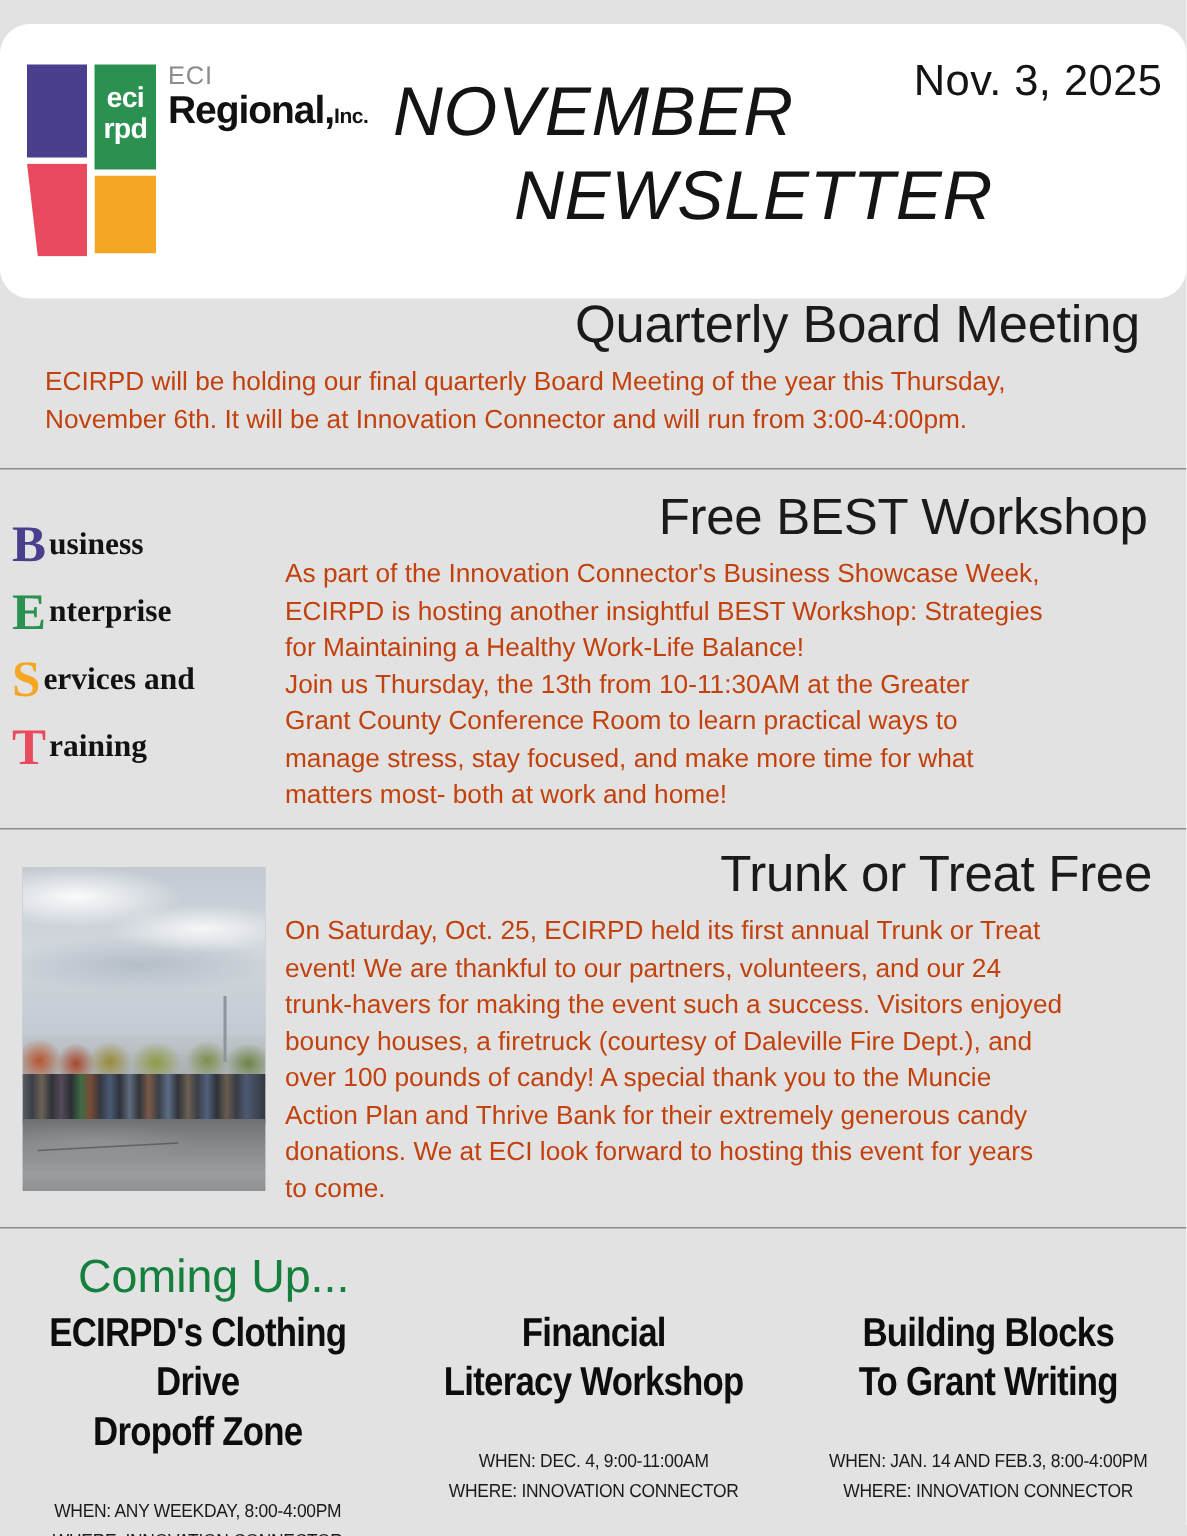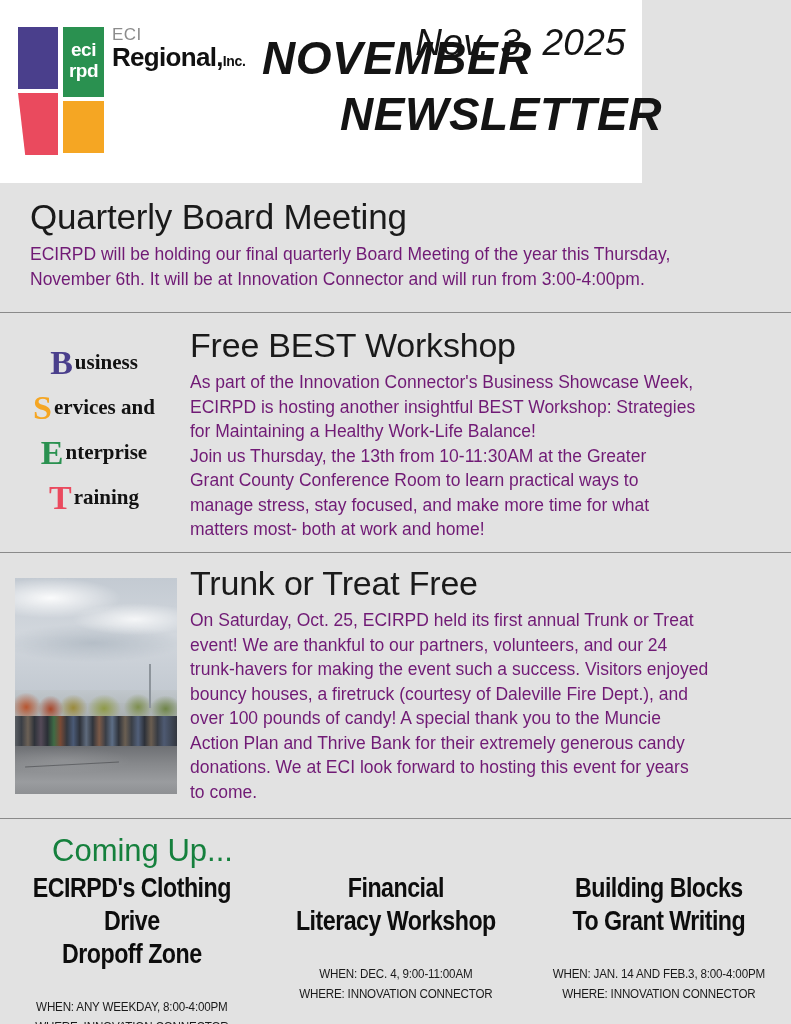--- a/index.html
+++ b/index.html
@@ -20,25 +20,26 @@
   .page {
     position: relative;
     width: 791px;
     height: 1024px;
     background: #e2e2e2;
   }
 
   
   .masthead {
     position: absolute;
-    left: 0; top: 0;
-    width: 642px;
+    left: 0; top: 16px;
+    width: 791px;
     height: 183px;
     background: #ffffff;
     box-sizing: border-box;
+    border-radius: 20px;
   }
   .logo {
     position: absolute;
     left: 18px;
     top: 20px;
     width: 220px;
     height: 140px;
   }
   .logo-mark {
     position: absolute;
@@ -99,35 +100,34 @@
     letter-spacing: -0.3px;
   }
 
   .masthead-title {
     position: absolute;
     left: 262px;
     top: 30px;
     width: 400px;
     font-family: "Liberation Sans", sans-serif;
     font-style: italic;
-    font-weight: bold;
+    font-weight: normal;
     font-size: 46px;
     line-height: 56px;
     letter-spacing: 0.5px;
     color: #141414;
   }
   .masthead-title .l2 { margin-left: 22px; text-align: right; }
 
   .masthead-date {
     position: absolute;
     right: 16px;
     top: 22px;
     font-family: "Liberation Sans", sans-serif;
-    font-style: italic;
-    font-size: 37px;
+    font-size: 29px;
     letter-spacing: 0.3px;
     color: #141414;
     white-space: nowrap;
   }
 
   
   .rule {
     position: absolute;
     left: 0;
     width: 791px;
@@ -140,26 +140,27 @@
 
   
   .sec-title {
     font-family: "Liberation Sans", sans-serif;
     font-weight: normal;
     font-size: 34px;
     line-height: 38px;
     color: #1a1a1a;
     letter-spacing: -0.2px;
     margin: 0;
+    text-align: right;
   }
   .sec-body {
     font-family: "Liberation Sans", sans-serif;
     font-size: 17.5px;
     line-height: 24.5px;
-    color: #701a75;
+    color: #c2410c;
     margin: 0;
     white-space: pre-line;
   }
 
   
   .board {
     position: absolute;
     left: 30px;
     top: 198px;
     width: 730px;
@@ -175,21 +176,20 @@
     width: 172px;
   }
   .acr-row {
     display: block;
     font-family: "Liberation Serif", serif;
     font-weight: bold;
     font-size: 21px;
     line-height: 45px;
     color: #121212;
     white-space: nowrap;
-    text-align: center;
   }
   .acr-cap {
     font-family: "Liberation Serif", serif;
     font-weight: bold;
     font-size: 34px;
     line-height: 34px;
     vertical-align: -5px;
     padding-right: 2px;
   }
   .cap-b { color: #4a3f8c; }
@@ -348,22 +348,22 @@
   <div class="rule rule-3"></div>
 
   <div class="board">
     <h2 class="sec-title">Quarterly Board Meeting</h2>
     <p class="sec-body">ECIRPD will be holding our final quarterly Board Meeting of the year this Thursday,
 November 6th. It will be at Innovation Connector and will run from 3:00-4:00pm.</p>
   </div>
 
   <div class="best-acronym">
     <span class="acr-row"><span class="acr-cap cap-b">B</span><span>usiness</span></span>
+    <span class="acr-row"><span class="acr-cap cap-e">E</span><span>nterprise</span></span>
     <span class="acr-row"><span class="acr-cap cap-s">S</span><span>ervices and</span></span>
-    <span class="acr-row"><span class="acr-cap cap-e">E</span><span>nterprise</span></span>
     <span class="acr-row"><span class="acr-cap cap-t">T</span><span>raining</span></span>
   </div>
 
   <div class="workshop">
     <h2 class="sec-title">Free BEST Workshop</h2>
     <p class="sec-body">As part of the Innovation Connector's Business Showcase Week,
 ECIRPD is hosting another insightful BEST Workshop: Strategies
 for Maintaining a Healthy Work-Life Balance!
 Join us Thursday, the 13th from 10-11:30AM at the Greater
 Grant County Conference Room to learn practical ways to

